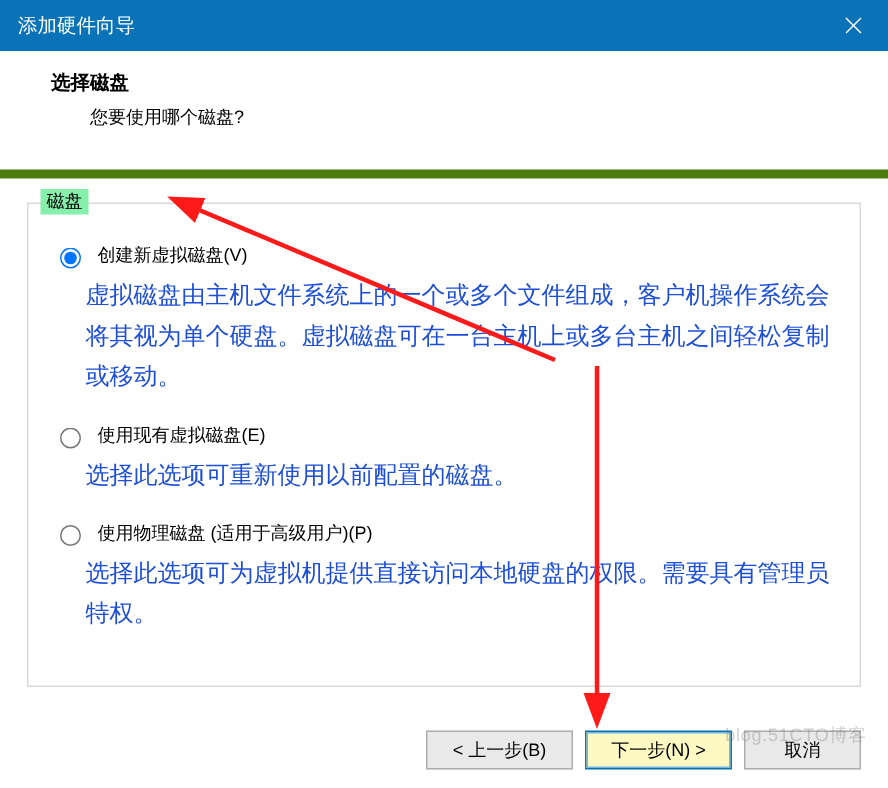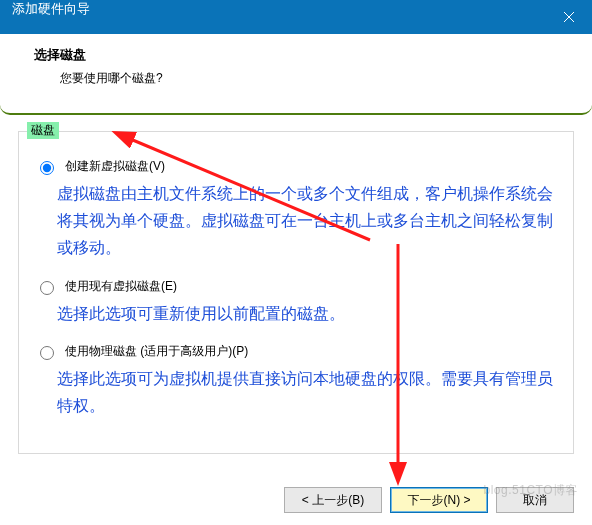--- a/index.html
+++ b/index.html
@@ -12,40 +12,39 @@
     width: 592px;
     height: 525px;
     position: relative;
     overflow: hidden;
   }
   .titlebar {
     background: #0a73b8;
     color: #fff;
     height: 34px;
     display: flex;
-    align-items: flex-start;
+    align-items: center;
     padding: 0 12px;
     font-size: 13px;
     position: relative;
   }
   .titlebar .close {
     position: absolute;
     right: 0;
     top: 0;
     width: 46px;
     height: 34px;
     display: flex;
     align-items: center;
     justify-content: center;
   }
   .titlebar .close svg { stroke: #fff; stroke-width: 1; }
   .header {
     padding: 12px 6px 14px 34px;
-    border-bottom: 2px solid #4d7c0f;
-    border-radius: 10px;
+    border-bottom: 6px solid #4d7c0f;
   }
   .header-title { font-weight: 700; font-size: 13px; }
   .header-sub { margin: 6px 0 12px 26px; font-size: 12px; }
   .body { padding: 16px 18px 0 18px; }
   .groupbox {
     border: 1px solid #d9d9d9;
     position: relative;
     padding: 26px 16px 18px 16px;
     min-height: 276px;
   }

